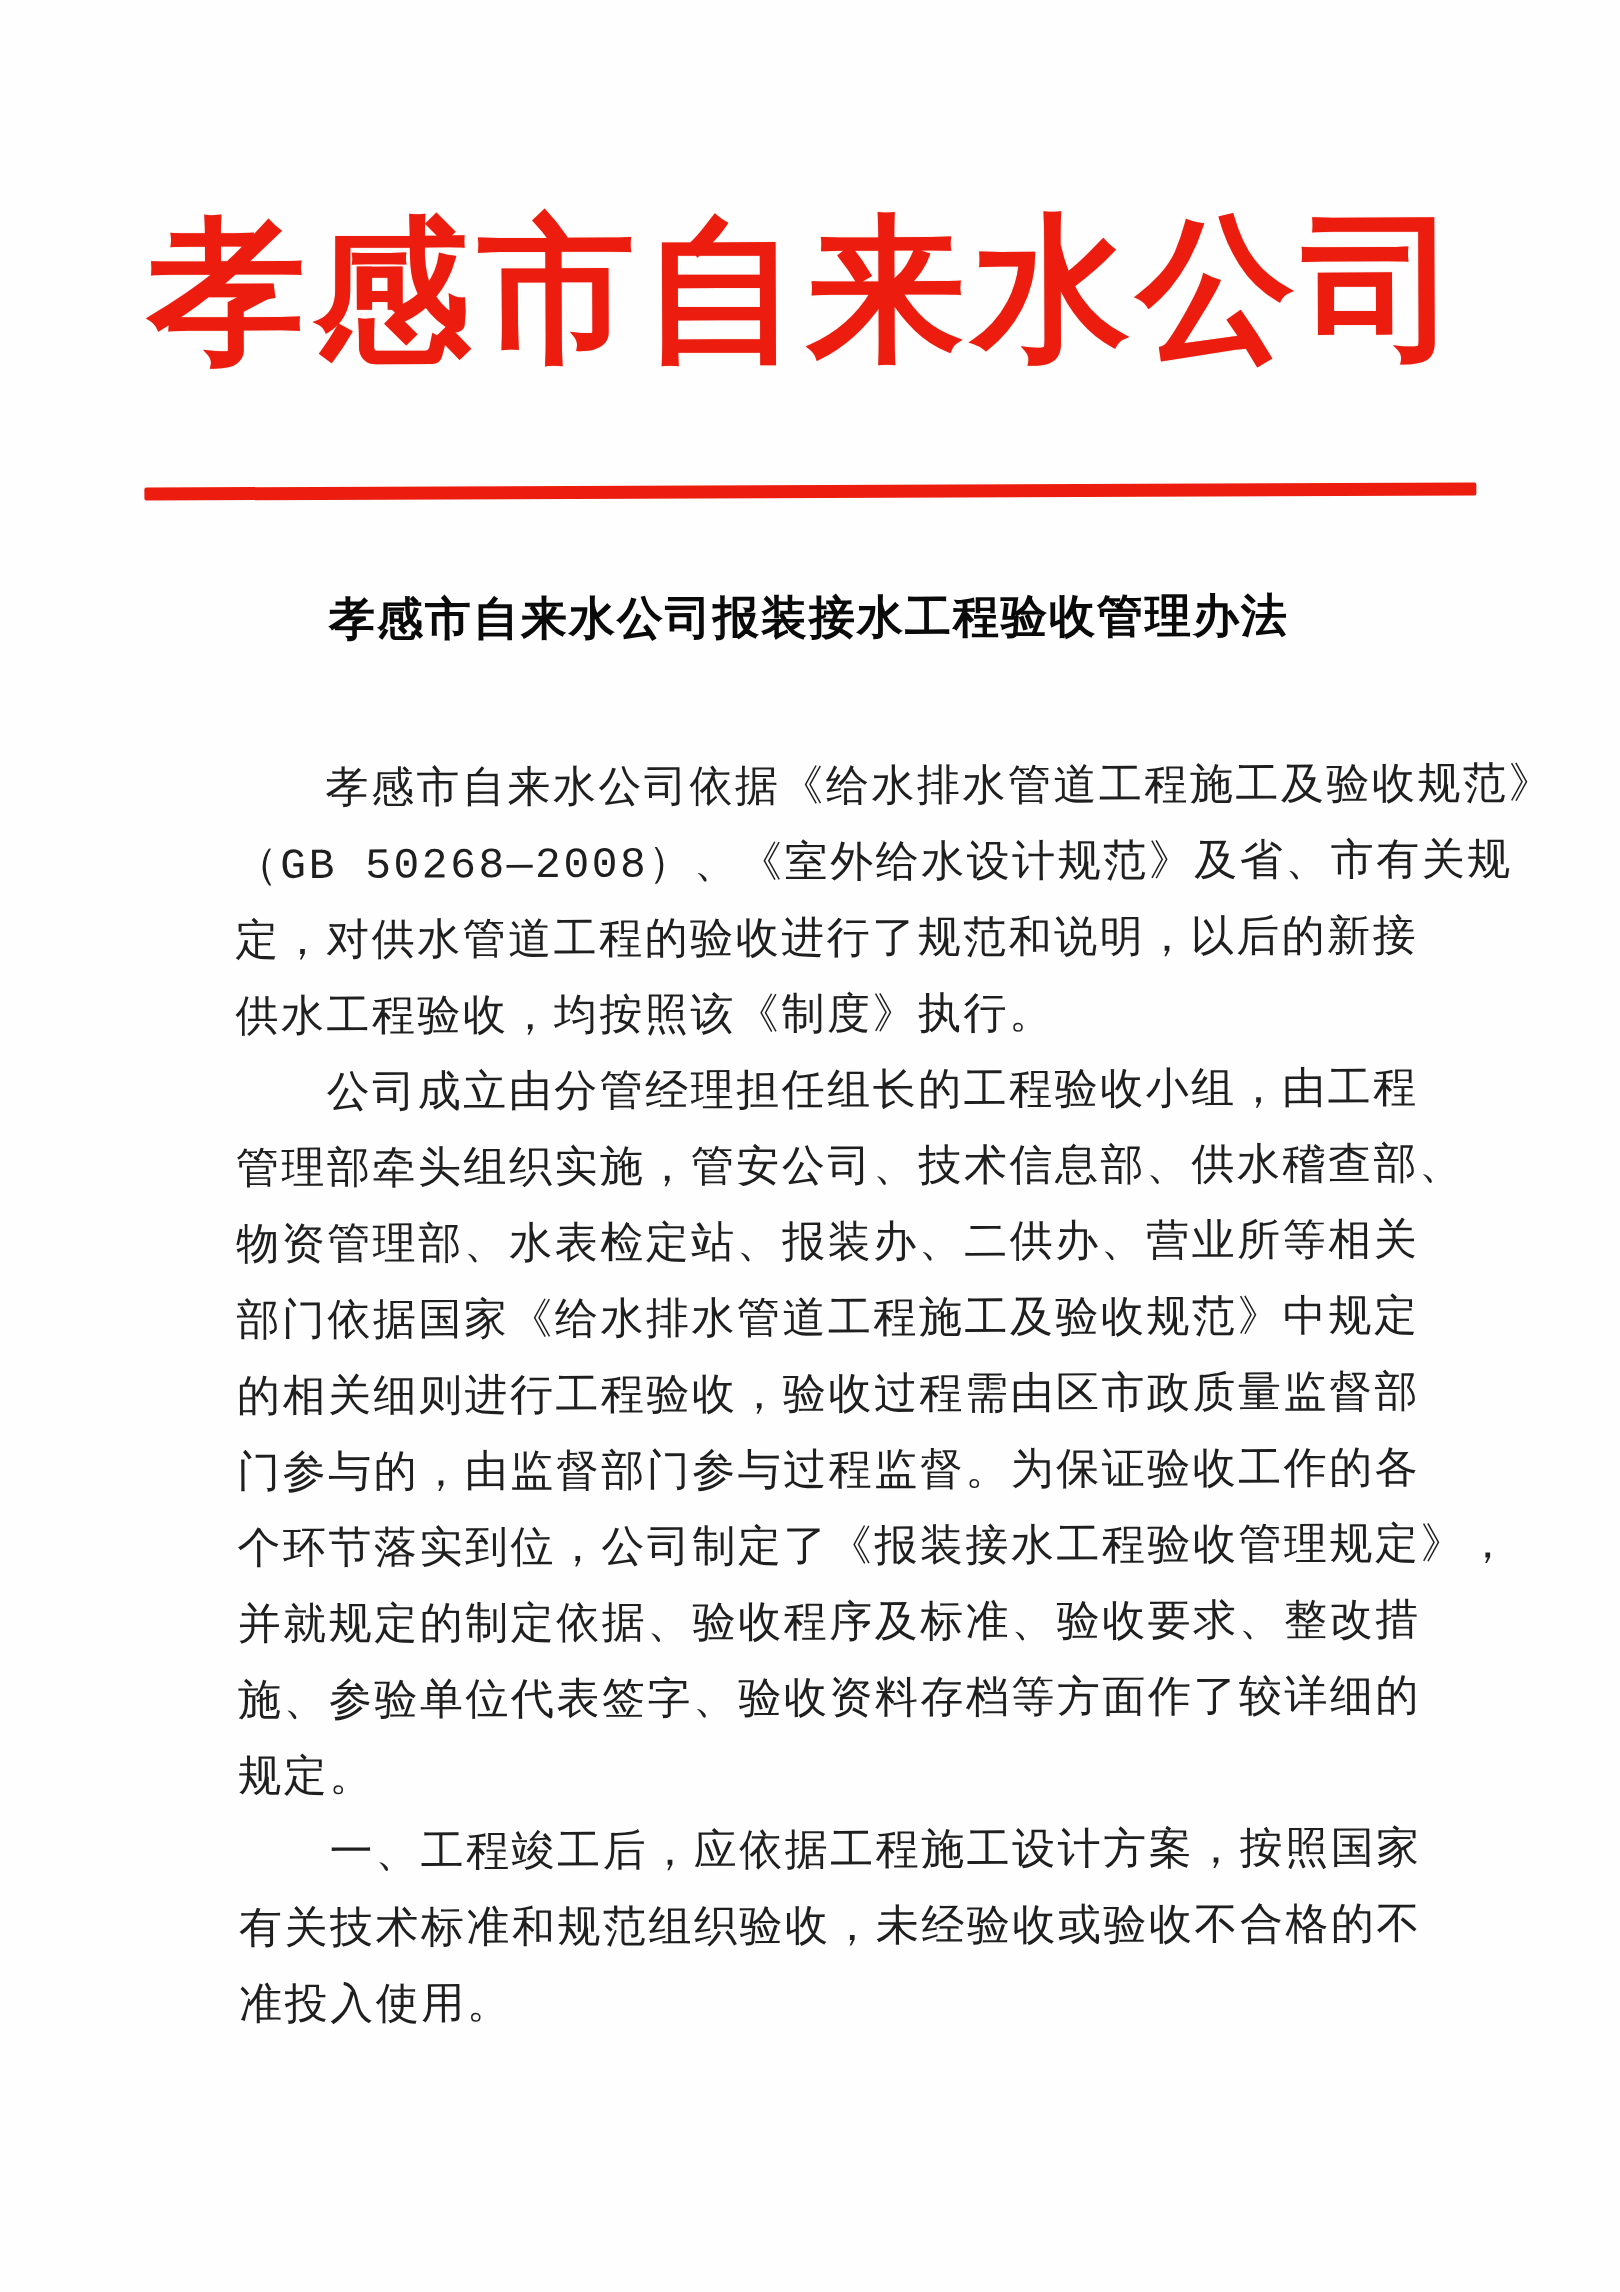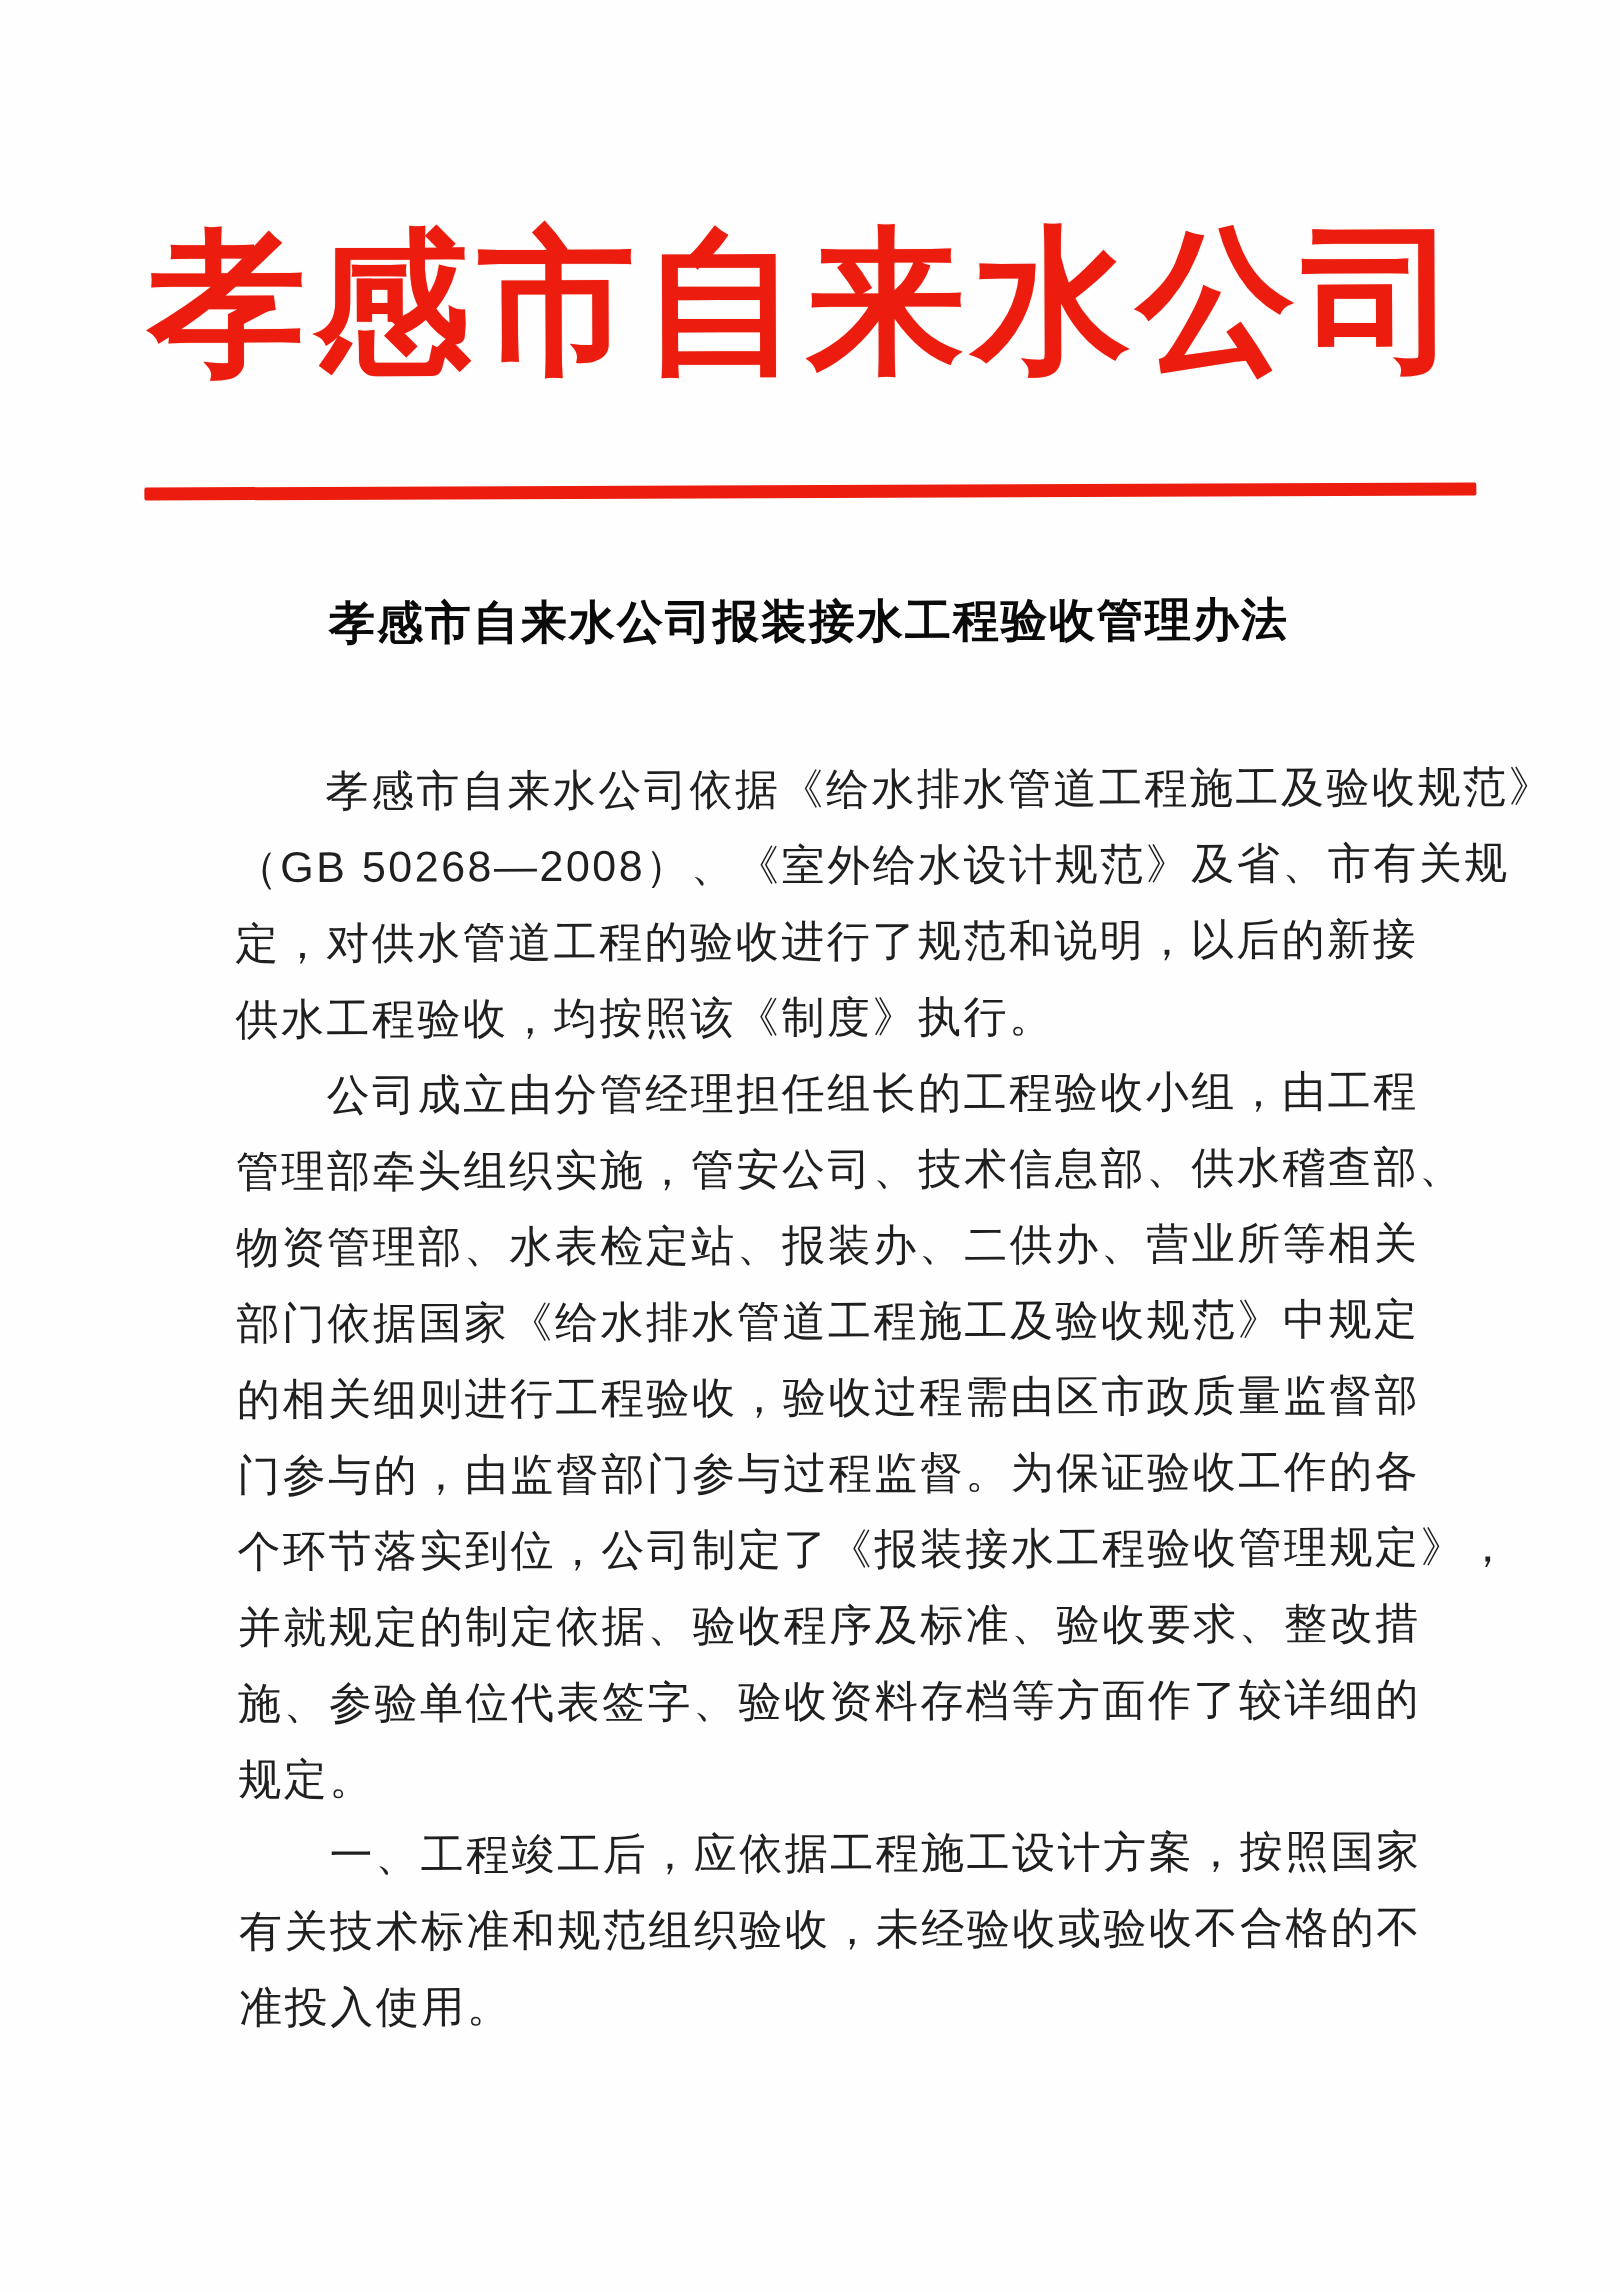--- a/index.html
+++ b/index.html
@@ -6,21 +6,21 @@
     margin: 0;
     padding: 0;
     background: #e8e8e8;
   }
   .page {
     position: relative;
     width: 1620px;
     height: 2293px;
     background: #fefefe;
     overflow: hidden;
-    font-family: Liberation Sans, sans-serif;
+    font-family: Liberation Mono, monospace;
   }
   
   .scan {
     position: absolute;
     inset: 0;
     transform: rotate(-0.22deg);
     transform-origin: 50% 40%;
   }
   .letterhead {
     position: absolute;

